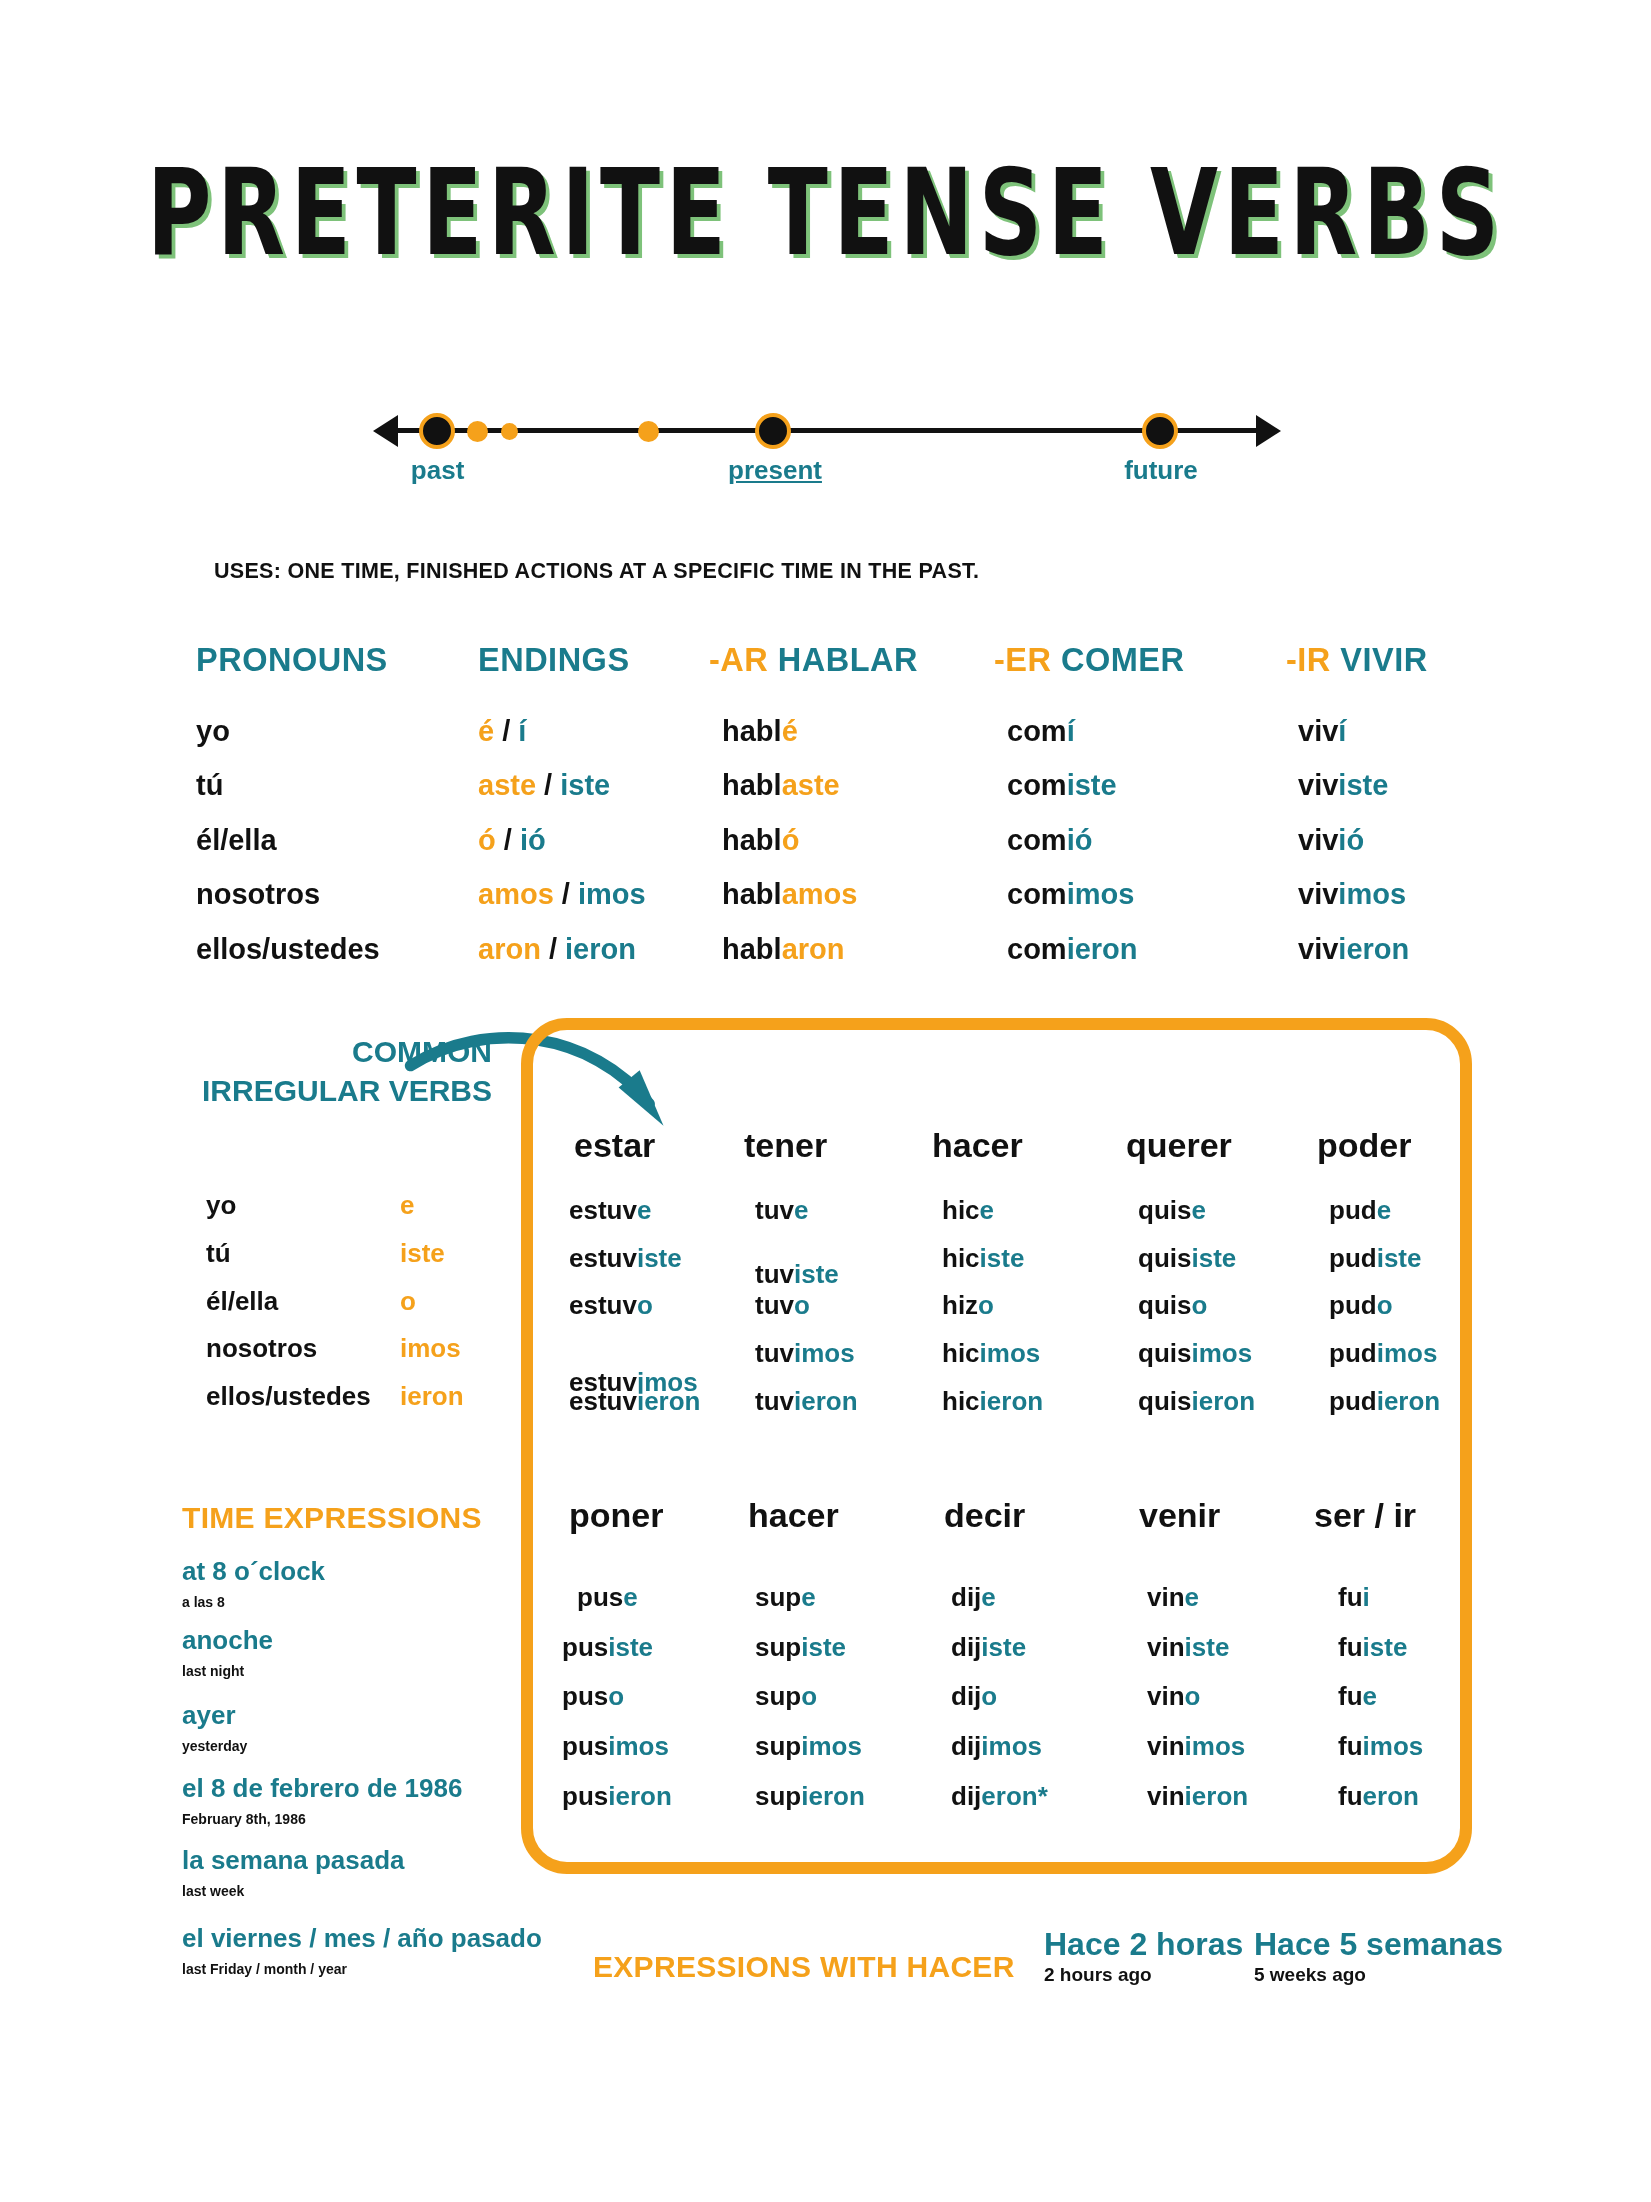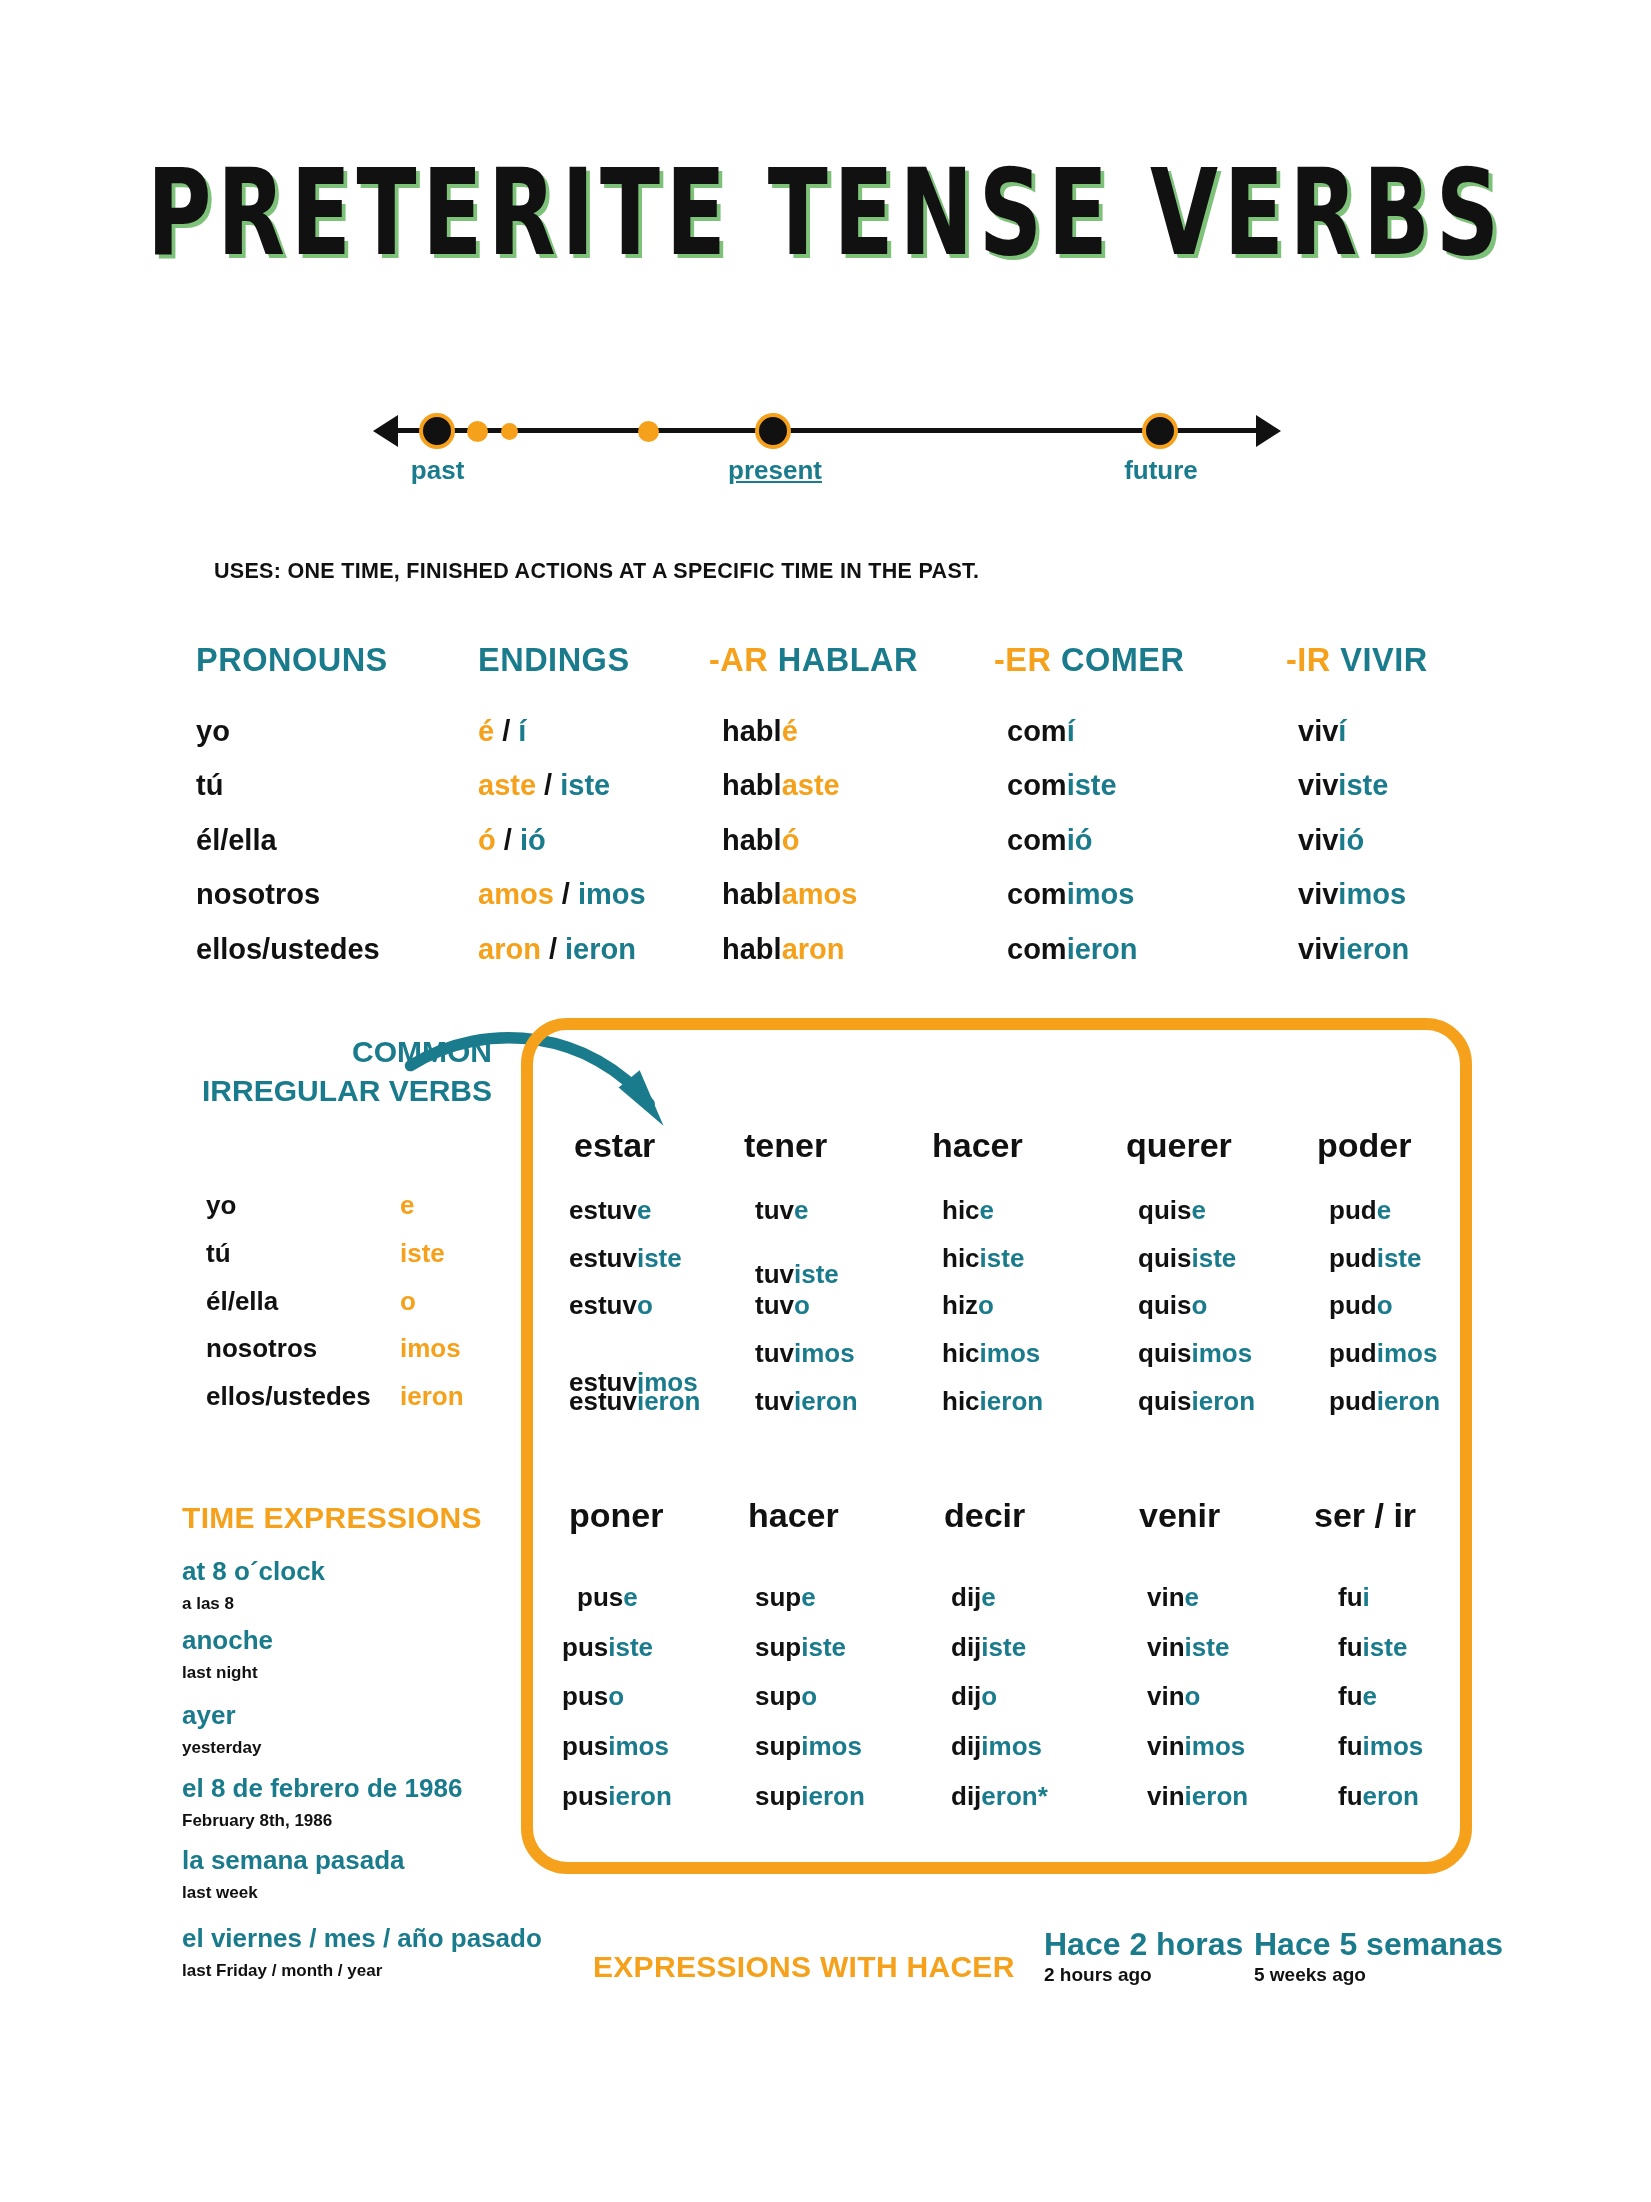--- a/index.html
+++ b/index.html
@@ -187,21 +187,21 @@
   }
   .te-es {
     position: absolute;
     font-size: 26px;
     font-weight: bold;
     color: #1a7b8c;
     white-space: nowrap;
   }
   .te-en {
     position: absolute;
-    font-size: 17px;
+    font-size: 14px;
     font-weight: bold;
     color: #111111;
     white-space: nowrap;
   }
 
   
   #hacer-head {
     position: absolute;
     top: 1950px;
     left: 593px;

